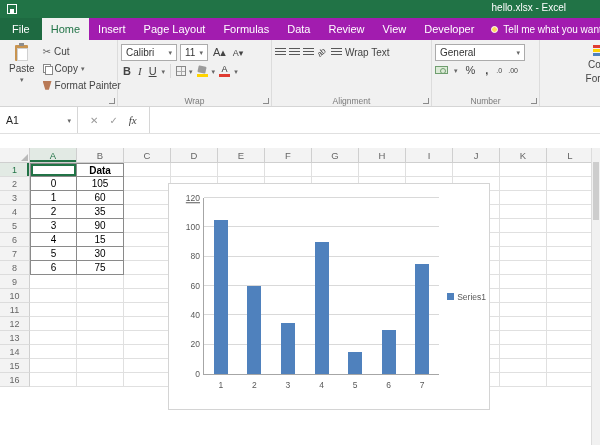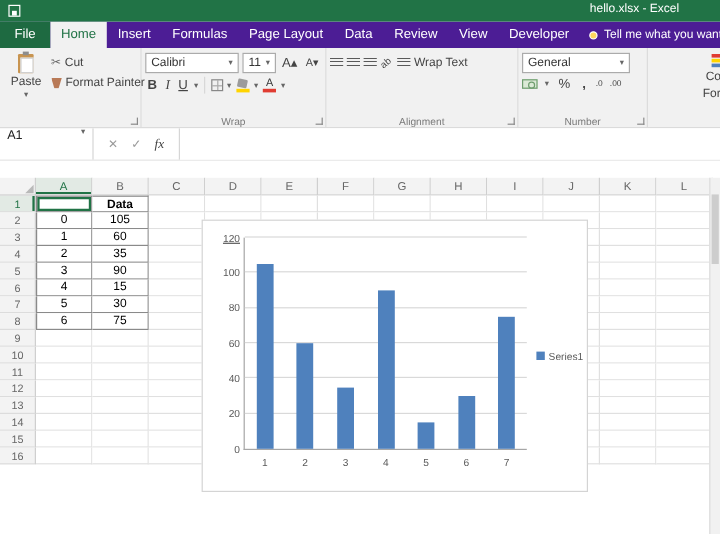--- a/index.html
+++ b/index.html
@@ -8,21 +8,21 @@
   .app { position:relative; width:600px; height:445px; overflow:hidden; background:#fff; }
 
   
   .titlebar { height:18px; background:#217346; position:relative; display:flex; align-items:center; }
   .qat { display:flex; align-items:center; padding-left:7px; }
   .floppy { position:relative; width:10px; height:10px; border:1px solid #fff; }
   .floppy::after { content:""; position:absolute; left:2px; bottom:0; width:4px; height:4px; background:#fff; }
   .wintitle { position:absolute; right:34px; top:2px; font-size:10px; color:#fff; white-space:nowrap; }
 
   
-  .tabrow { height:22px; background:#4c1d95; display:flex; align-items:stretch; color:#fff; }
+  .tabrow { height:22px; background:#a21caf; display:flex; align-items:stretch; color:#fff; }
   .tabs { display:flex; }
   .rtab { padding:0 9px; display:flex; align-items:center; font-size:11px; color:#fff; white-space:nowrap; }
   .rtab.file { padding:0 12px; background:#1e6a41; }
   .rtab.active { background:#f1f1f1; color:#217346; }
   .tellme { display:flex; align-items:center; gap:5px; padding:0 8px; font-size:10px; color:#fff; white-space:nowrap; }
   .bulb { width:7px; height:7px; border-radius:50%; background:#ffd75e; border:1px solid #fff; }
 
   
   .ribbon { height:67px; background:#f1f1f1; border-bottom:1px solid #d5d5d5; display:flex; overflow:hidden; }
   .rgroup { position:relative; height:100%; border-right:1px solid #dcdcdc; padding:3px 3px 13px 3px; flex:none; }
@@ -38,21 +38,21 @@
   .clipboard-ico::before { content:""; position:absolute; left:4px; top:-2px; width:5px; height:3px; background:#8d8d8d; }
   .clipboard-ico::after { content:""; position:absolute; left:2px; top:3px; width:9px; height:11px; background:#fff; border:1px solid #d0d0d0; }
   .scissors { color:#666; font-size:10px; }
   .copy-ico { position:relative; width:9px; height:10px; }
   .copy-ico::before { content:""; position:absolute; left:0; top:0; width:6px; height:7px; background:#fff; border:1px solid #888; }
   .copy-ico::after { content:""; position:absolute; left:2px; top:2px; width:6px; height:7px; background:#fff; border:1px solid #888; }
   .brush-ico { width:9px; height:9px; background:#b97a57; clip-path:polygon(0 0,100% 0,70% 100%,30% 100%); }
   .rows2 { display:flex; flex-direction:column; gap:3px; padding-top:1px; }
   .hrow { display:flex; align-items:center; gap:3px; }
   .selectbox { background:#fff; border:1px solid #ababab; height:17px; display:flex; align-items:center; justify-content:space-between; padding:0 4px; font-size:10px; color:#333; }
-  .fname { width:78px; }
+  .fname { width:56px; }
   .fsize { width:28px; }
   .glyphbtn { font-size:11px; color:#444; padding:0 2px; }
   .bld { font-weight:bold; }
   .ita { font-style:italic; font-family:"Liberation Serif",serif; }
   .und { text-decoration:underline; }
   .vdiv { width:1px; height:14px; background:#d8d8d8; margin:0 2px; }
   .grid-ico { width:10px; height:10px; border:1px solid #888; background:
       linear-gradient(#aaa,#aaa) center/100% 1px no-repeat,
       linear-gradient(#aaa,#aaa) center/1px 100% no-repeat; }
   .colorstack { display:flex; flex-direction:column; align-items:center; width:13px; gap:1px; }
@@ -70,21 +70,21 @@
   .cf-ico { width:14px; height:12px; display:flex; flex-direction:column; gap:1px; }
   .cf-ico span { height:3px; }
   .cf-r { background:#e03c32; width:14px; }
   .cf-y { background:#ffd400; width:10px; }
   .cf-b { background:#4f81bd; width:12px; }
   .styles-grp { width:120px; border-right:none; }
   .styles-grp .bigbtn { font-size:10px; line-height:12px; }
 
   
   .fbar { height:27px; background:#fff; border-bottom:1px solid #e0e0e0; display:flex; align-items:stretch; }
-  .namebox { width:78px; border-right:1px solid #d6d6d6; display:flex; justify-content:space-between; padding:0 6px; font-size:10.5px; color:#222; }
+  .namebox { width:78px; border-right:1px solid #d6d6d6; display:flex; align-items:center; justify-content:space-between; padding:0 6px; font-size:10.5px; color:#222; }
   .fxbtns { display:flex; align-items:center; gap:11px; padding:0 12px; border-right:1px solid #d6d6d6; }
   .fxx { color:#9a9a9a; font-size:10px; }
   .fxv { color:#9a9a9a; font-size:10px; }
   .fx { font-style:italic; font-family:"Liberation Serif",serif; font-size:11px; color:#444; }
   .finput { flex:1; background:#fff; }
   .sheetgap { height:14px; background:#fff; }
 
   
   .sheet { position:relative; height:297px; overflow:hidden; background:#fff; }
   .colheaders { display:flex; height:15px; }
@@ -125,22 +125,22 @@
       <span class="floppy"></span>
     </div>
     <span class="wintitle">hello.xlsx - Excel</span>
   </div>
 
   <div class="tabrow">
     <div class="tabs">
         <div class="rtab file">File</div>
         <div class="rtab active">Home</div>
         <div class="rtab">Insert</div>
+        <div class="rtab">Page Layout</div>
         <div class="rtab">Formulas</div>
-        <div class="rtab">Page Layout</div>
         <div class="rtab">Data</div>
         <div class="rtab">Review</div>
         <div class="rtab">View</div>
         <div class="rtab">Developer</div>
       </div>
     <div class="tellme">
       <span class="bulb"></span>
       <span>Tell me what you want to do...</span>
     </div>
   </div>
@@ -151,20 +151,25 @@
       <div class="gcontent">
         <div class="bigbtn">
           <span class="clipboard-ico"></span>
           <span>Paste</span>
           <span class="dd">▾</span>
         </div>
         <div class="smallcol">
           <div class="smallbtn">
             <span class="ico scissors">✂</span>
             <span>Cut</span>
+          </div>
+          <div class="smallbtn">
+            <span class="ico copy-ico"></span>
+            <span>Copy</span>
+            <span class="dd">▾</span>
           </div>
           <div class="smallbtn">
             <span class="ico brush-ico"></span>
             <span>Format Painter</span>
           </div>
         </div>
       </div>
       <span class="launcher"></span>
     </div>
 

